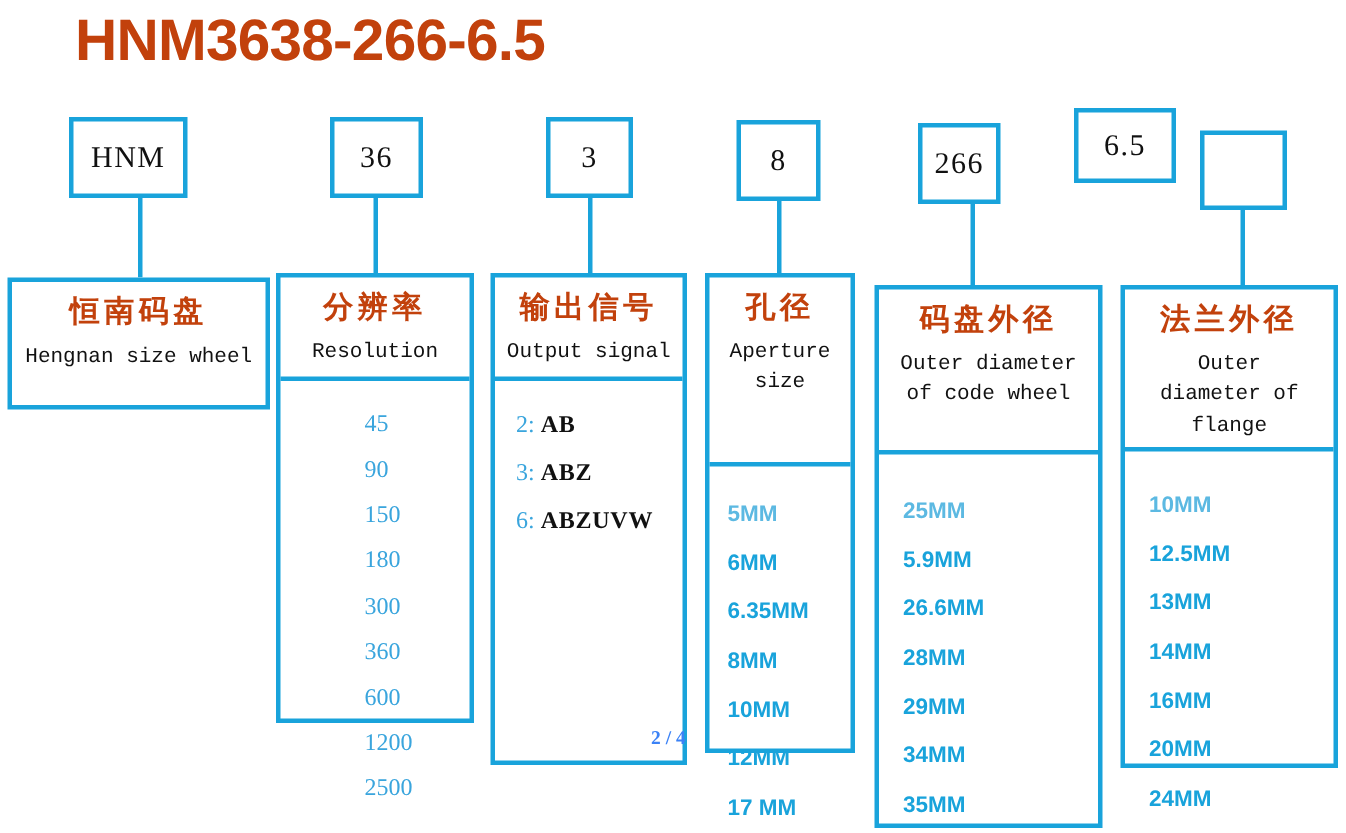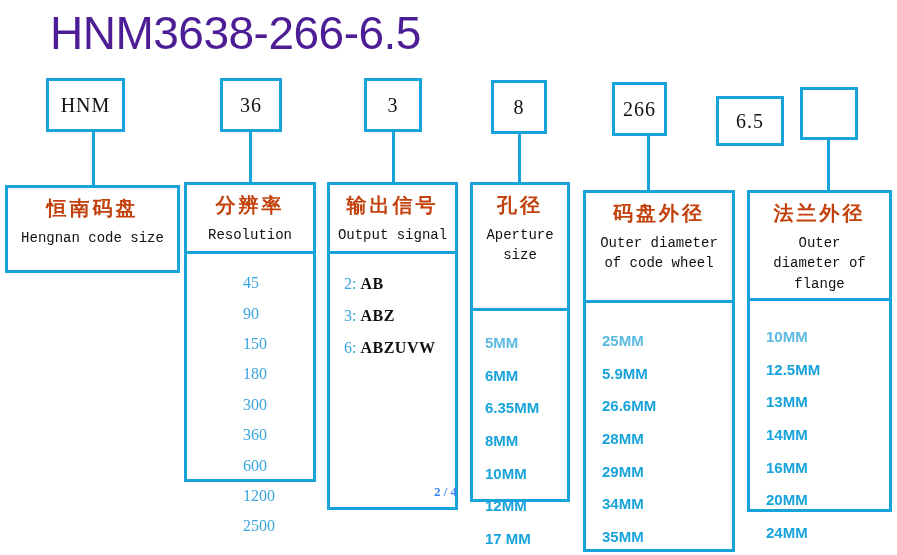--- a/index.html
+++ b/index.html
@@ -19,24 +19,24 @@
     width: 897px;
     height: 555px;
   }
 
   
   .title {
     position: absolute;
     left: 50px;
     top: 6px;
     font-family: "Liberation Sans", sans-serif;
-    font-size: 46px;
-    font-weight: normal;
+    font-size: 39px;
+    font-weight: bold;
     letter-spacing: -0.5px;
-    color: #4c1d95;
+    color: #c2410c;
     white-space: nowrap;
   }
 
   
   .box {
     position: absolute;
     box-sizing: border-box;
     border: 3px solid #19a3db;
     background: #ffffff;
   }
@@ -170,39 +170,39 @@
   </div>
 
   <div class="box code-box" style="left:491px; top:80px;  width:56px;  height:54px;">
     <span>8</span>
   </div>
 
   <div class="box code-box" style="left:612px; top:82px;  width:55px;  height:54px;">
     <span>266</span>
   </div>
 
-  <div class="box code-box" style="left:716px; top:96px;  width:68px;  height:50px;">
+  <div class="box code-box" style="left:716px; top:72px;  width:68px;  height:50px;">
     <span>6.5</span>
   </div>
 
   <div class="box code-box" style="left:800px; top:87px;  width:58px;  height:53px;">
     <span></span>
   </div>
 
   <div class="conn" style="left:92px;  top:132px; height:53px;"></div>
   <div class="conn" style="left:249px; top:132px; height:53px;"></div>
   <div class="conn" style="left:392px; top:132px; height:53px;"></div>
   <div class="conn" style="left:518px; top:134px; height:51px;"></div>
   <div class="conn" style="left:647px; top:136px; height:54px;"></div>
   <div class="conn" style="left:827px; top:140px; height:50px;"></div>
 
   <div class="cat" style="left:5px; top:185px; width:175px; height:88px;">
     <div class="cat-head">
       <div class="cat-cn">恒南码盘</div>
-      <div class="cat-en">Hengnan code size</div>
+      <div class="cat-en">Hengnan size wheel</div>
     </div>
   </div>
 
   <div class="cat" style="left:184px; top:182px; width:132px; height:300px;">
     <div class="cat-head with-rule">
       <div class="cat-cn">分辨率</div>
       <div class="cat-en">Resolution</div>
     </div>
     <div class="cat-body">
       <div class="vals-grid" id="resolution-values"><span>45</span><span>90</span><span>150</span><br><span>180</span><span>300</span><span>360</span><br><span>600</span><span>1200</span><span>2500</span></div>

